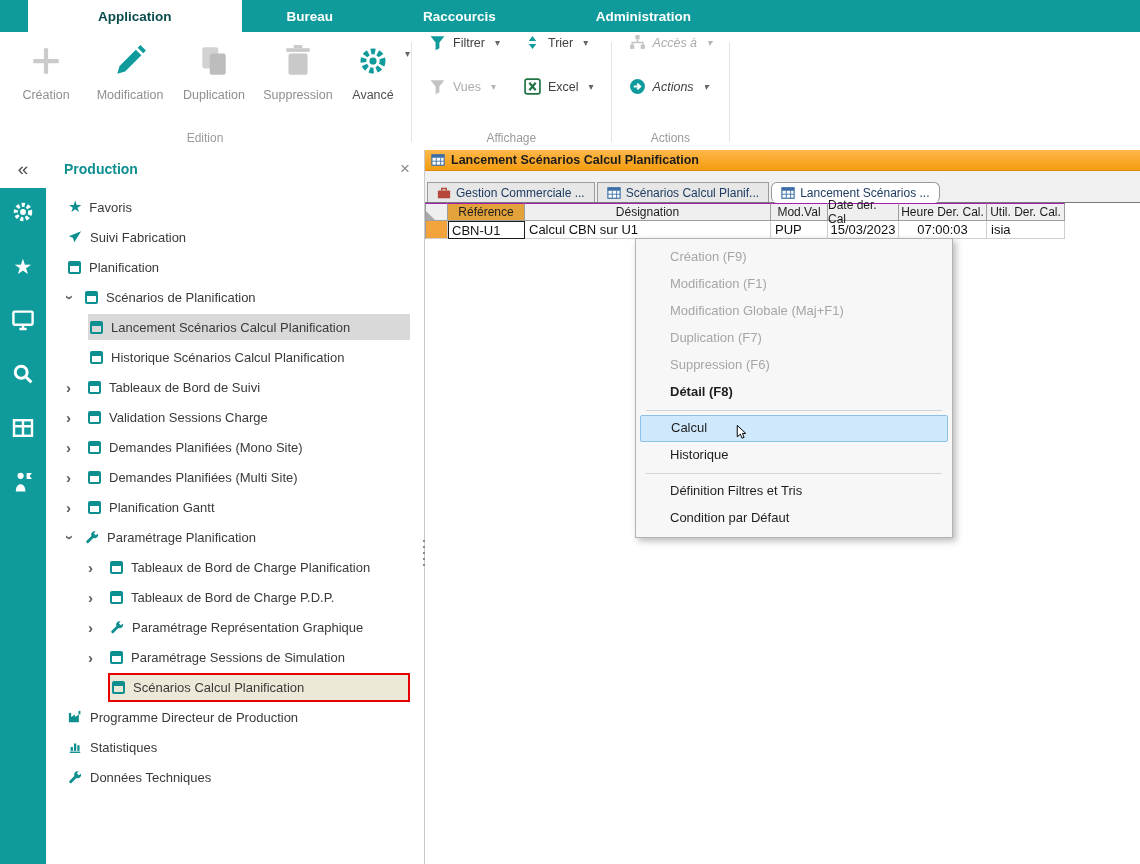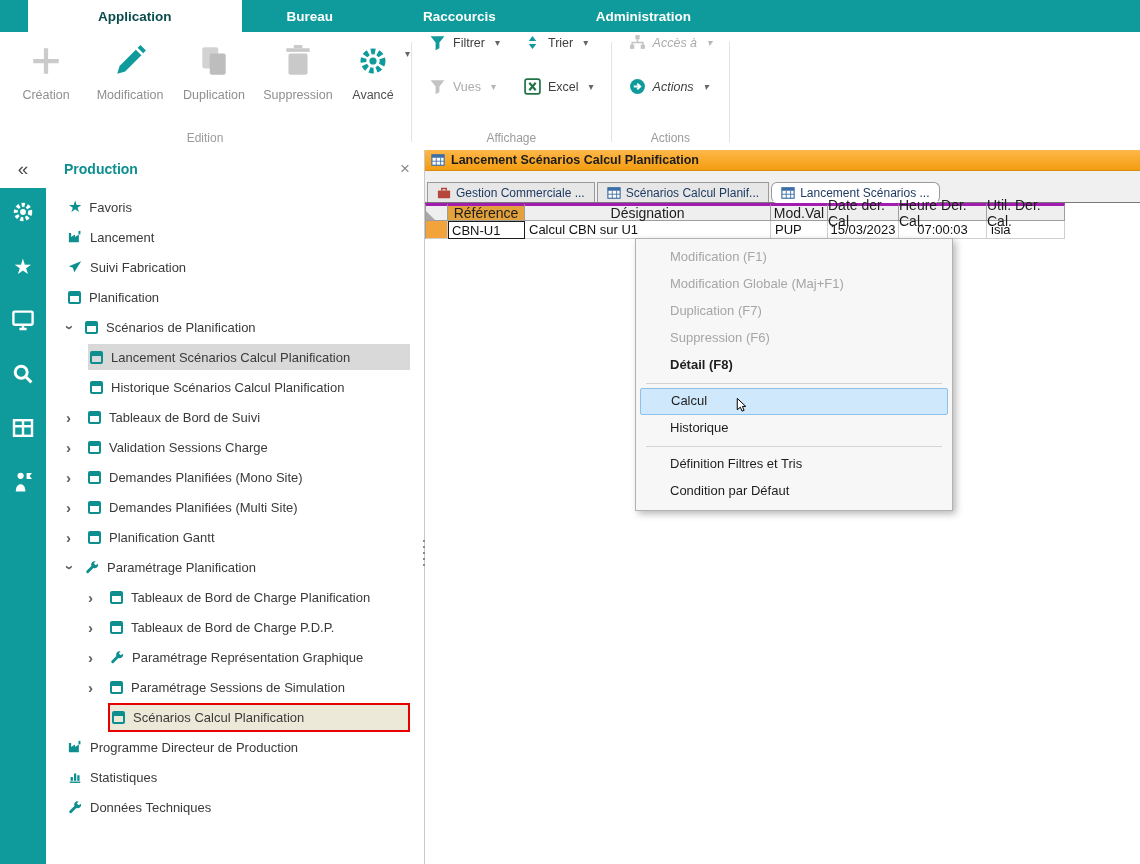--- a/index.html
+++ b/index.html
@@ -64,21 +64,21 @@
   .content{flex:1;position:relative;background:#fff;}
   .titlebar{height:21px;background:linear-gradient(#ffb84a,#f39c10);display:flex;align-items:center;padding:0 6px;gap:6px;border-bottom:1px solid #d98c0e;}
   .titlebar .ttext{font-size:12.5px;font-weight:bold;color:#1c1c1c;white-space:nowrap;}
   .tic{width:14px;height:14px;flex:none;}
   .doc-tabs{height:32px;background:#f0f0f0;display:flex;align-items:flex-end;padding-left:2px;border-bottom:1px solid #7a7a7a;}
   .dtab{height:20px;display:flex;align-items:center;gap:5px;padding:0 9px;border:1px solid #9a9a9a;border-bottom:none;background:#e7e7e7;font-size:12px;color:#1f3b63;margin-right:2px;cursor:pointer;white-space:nowrap;}
   .dtab.active{background:#fff;height:21px;margin-bottom:-1px;border-bottom:1px solid #fff;border-radius:6px;}
 
   
   .ghead{display:flex;}
-  .gh{height:18px;background:#efefef;border-right:1px solid #9e9e9e;border-bottom:1px solid #9e9e9e;border-top:3px solid #a21caf;font-size:14px;display:flex;align-items:center;justify-content:center;color:#1c1c1c;cursor:pointer;}
+  .gh{height:18px;background:#efefef;border-right:1px solid #9e9e9e;border-bottom:1px solid #9e9e9e;border-top:1px solid #a21caf;font-size:12px;display:flex;align-items:center;justify-content:center;color:#1c1c1c;cursor:pointer;}
   .gh:first-child{border-left:1px solid #9e9e9e;}
   .gh.ref-hl{background:#e3a23c;}
   .grow{display:flex;}
   .gc{height:18px;border-right:1px solid #cfcfcf;border-bottom:1px solid #cfcfcf;font-size:13px;display:flex;align-items:center;justify-content:center;color:#111;cursor:default;text-align:center;}
   .c-sel{width:23px;} .c-ref{width:77px;} .c-des{width:246px;} .c-mod{width:57px;} .c-date{width:71px;} .c-heure{width:88px;} .c-util{width:78px;}
   .gh.c-sel{justify-content:flex-start;align-items:flex-end;}
   .seltri{width:0;height:0;border-bottom:9px solid #a8a8a8;border-right:9px solid transparent;}
   .rowsel{background:#f2a33c;border-left:1px solid #9e9e9e;}
   .active-cell{border:1.5px solid #1c1c1c;justify-content:flex-start;padding-left:3px;}
   .gc.left{justify-content:flex-start;padding-left:4px;}
@@ -265,29 +265,20 @@
 
       <div class="trow lvl0">
         <div class="rowfill">
             <span class="star-ic">★</span>
             <span class="tlabel">Favoris</span>
           </div>
       </div>
       <div class="trow lvl0">
         <div class="rowfill">
             <svg class="svgic" viewBox="0 0 16 16">
-              <path fill="#0d8f8f" d="M1 14V3.5h2.6V8L8 5v3l4.4-3v9z"></path>
-              <rect x="12" y="1" width="2.2" height="4" fill="#0d8f8f"></rect>
-            </svg>
-            <span class="tlabel">Lancement</span>
-          </div>
-      </div>
-      <div class="trow lvl0">
-        <div class="rowfill">
-            <svg class="svgic" viewBox="0 0 16 16">
               <path fill="#0d8f8f" d="M15 1.5 1 7l4.5 1.8L7.3 14l2.2-3.6L15 1.5z"></path>
             </svg>
             <span class="tlabel">Suivi Fabrication</span>
           </div>
       </div>
       <div class="trow lvl0">
         <div class="rowfill">
             <span class="cal"></span>
             <span class="tlabel">Planification</span>
           </div>
@@ -480,20 +471,21 @@
         <div class="gc c-ref active-cell">CBN-U1</div>
         <div class="gc c-des left">Calcul CBN sur U1</div>
         <div class="gc c-mod left">PUP</div>
         <div class="gc c-date">15/03/2023</div>
         <div class="gc c-heure">07:00:03</div>
         <div class="gc c-util left">isia</div>
       </div>
     </div>
 
     <div class="ctxmenu">
+      <div class="mi off">Création (F9)</div>
       <div class="mi off">Modification (F1)</div>
       <div class="mi off">Modification Globale (Maj+F1)</div>
       <div class="mi off">Duplication (F7)</div>
       <div class="mi off">Suppression (F6)</div>
       <div class="mi bold">Détail (F8)</div>
       <div class="msep"></div>
       <div class="mi hl">
         <span>Calcul</span>
         <svg class="cursor-svg" width="17" height="17" viewBox="0 0 24 24">
             <path d="M6 2v16l4.4-3.6 2.4 5.6 2.9-1.2-2.4-5.5H18z" fill="#fff" stroke="#000" stroke-width="1.4"></path>

